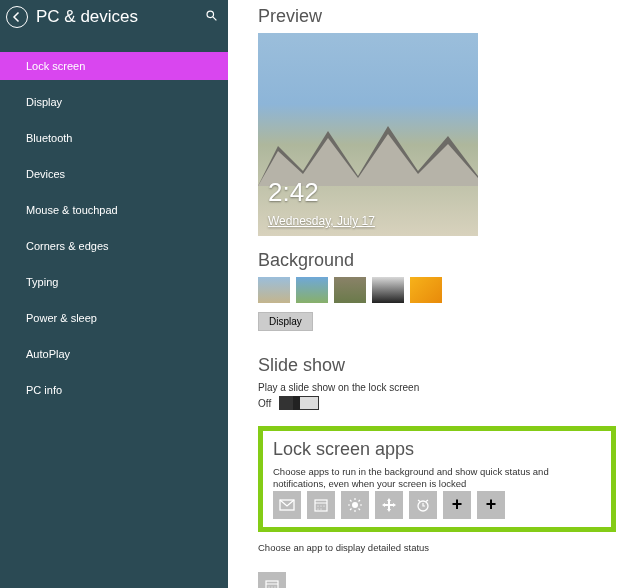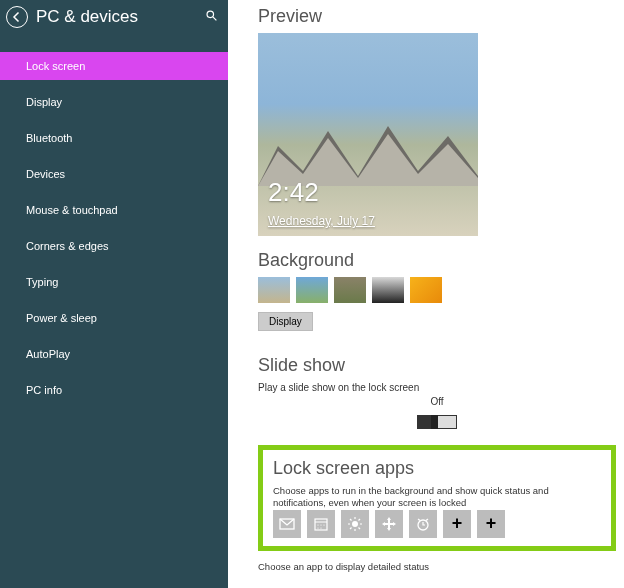--- a/index.html
+++ b/index.html
@@ -17,21 +17,21 @@
 .preview-box { width:220px; height:203px; position:relative; background:linear-gradient(to bottom,#9bbedb 0%,#8db5d8 35%,#aeb79c 55%,#d8d2bd 100%); overflow:hidden; }
 .mtn { position:absolute; bottom:50px; left:0; width:100%; height:70px; }
 .preview-time { position:absolute; left:10px; bottom:28px; color:#fff; font-size:26px; font-weight:300; text-shadow:0 1px 2px rgba(0,0,0,.4); }
 .preview-date { position:absolute; left:10px; bottom:8px; color:#fff; font-size:12px; text-shadow:0 1px 2px rgba(0,0,0,.4);text-decoration:underline; }
 .bg-section { margin-top:14px; }
 .thumbs { display:flex; gap:6px; margin-bottom:8px; }
 .thumb { width:32px; height:26px; cursor:pointer; }
 .browse-btn { background:#ccc; border:1px solid #bbb; padding:3px 10px; font-size:10px; cursor:pointer; }
 .slide-section { margin-top:24px; }
 .slide-label { font-size:10px; margin-top:6px; margin-bottom:3px; }
-.toggle-row { display:flex; align-items:center; gap:8px;flex-direction:column; }
+.toggle-row { display:flex; align-items:center; gap:8px; }
 .toggle-state { font-size:10px; }
 .toggle { width:40px; height:14px; border:1px solid #333; position:relative; cursor:pointer; background:linear-gradient(to right,#333 0%,#333 35%,#ddd 35%,#ddd 100%); }
 .toggle-knob { position:absolute; left:13px; top:-1px; width:7px; height:14px; background:#222; }
 .highlight-box { border:5px solid #84cc16; padding:8px 10px; margin-top:16px; }
 .lsa-desc { font-size:9.5px; margin-top:4px; line-height:1.3; }
 .app-slots { display:flex; gap:6px; }
 .slot { width:28px; height:28px; background:#bcbcbc; display:flex; align-items:center; justify-content:center; color:#fff; cursor:pointer; }
 .slot.add { color:#000; font-size:18px; font-weight:bold; }
 .detail-section { margin-top:10px; }
 .detail-label { font-size:9.5px; margin-bottom:19px; }

